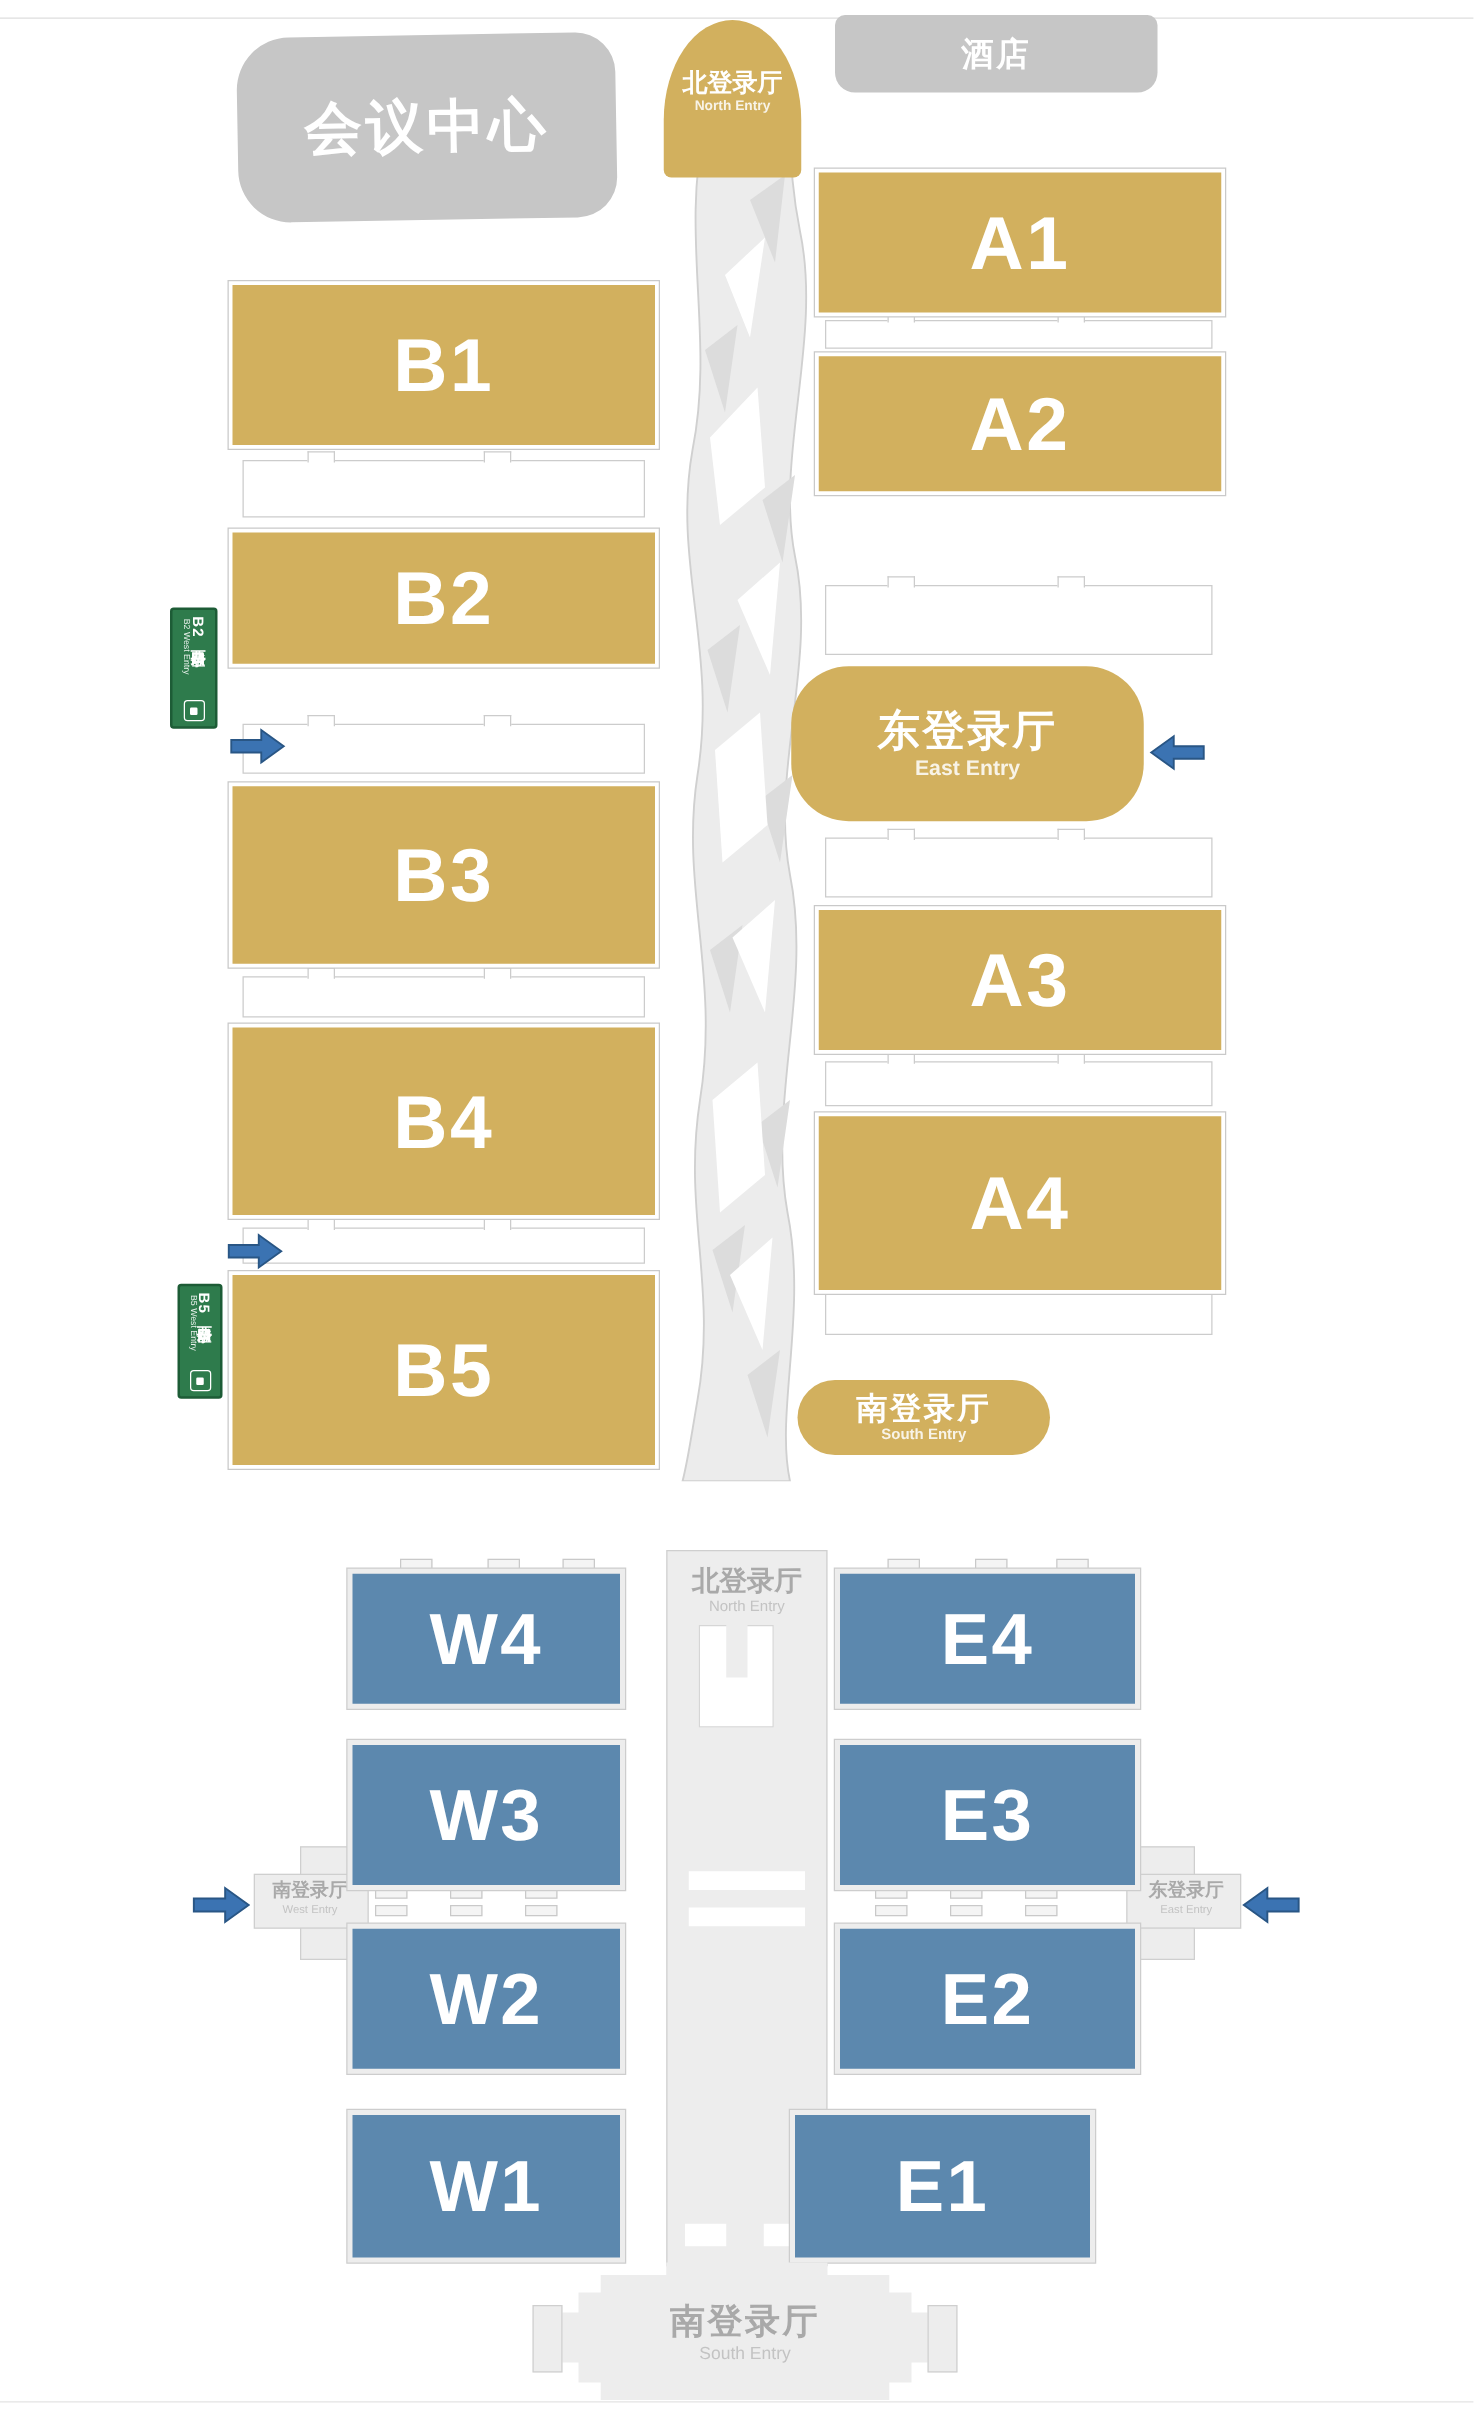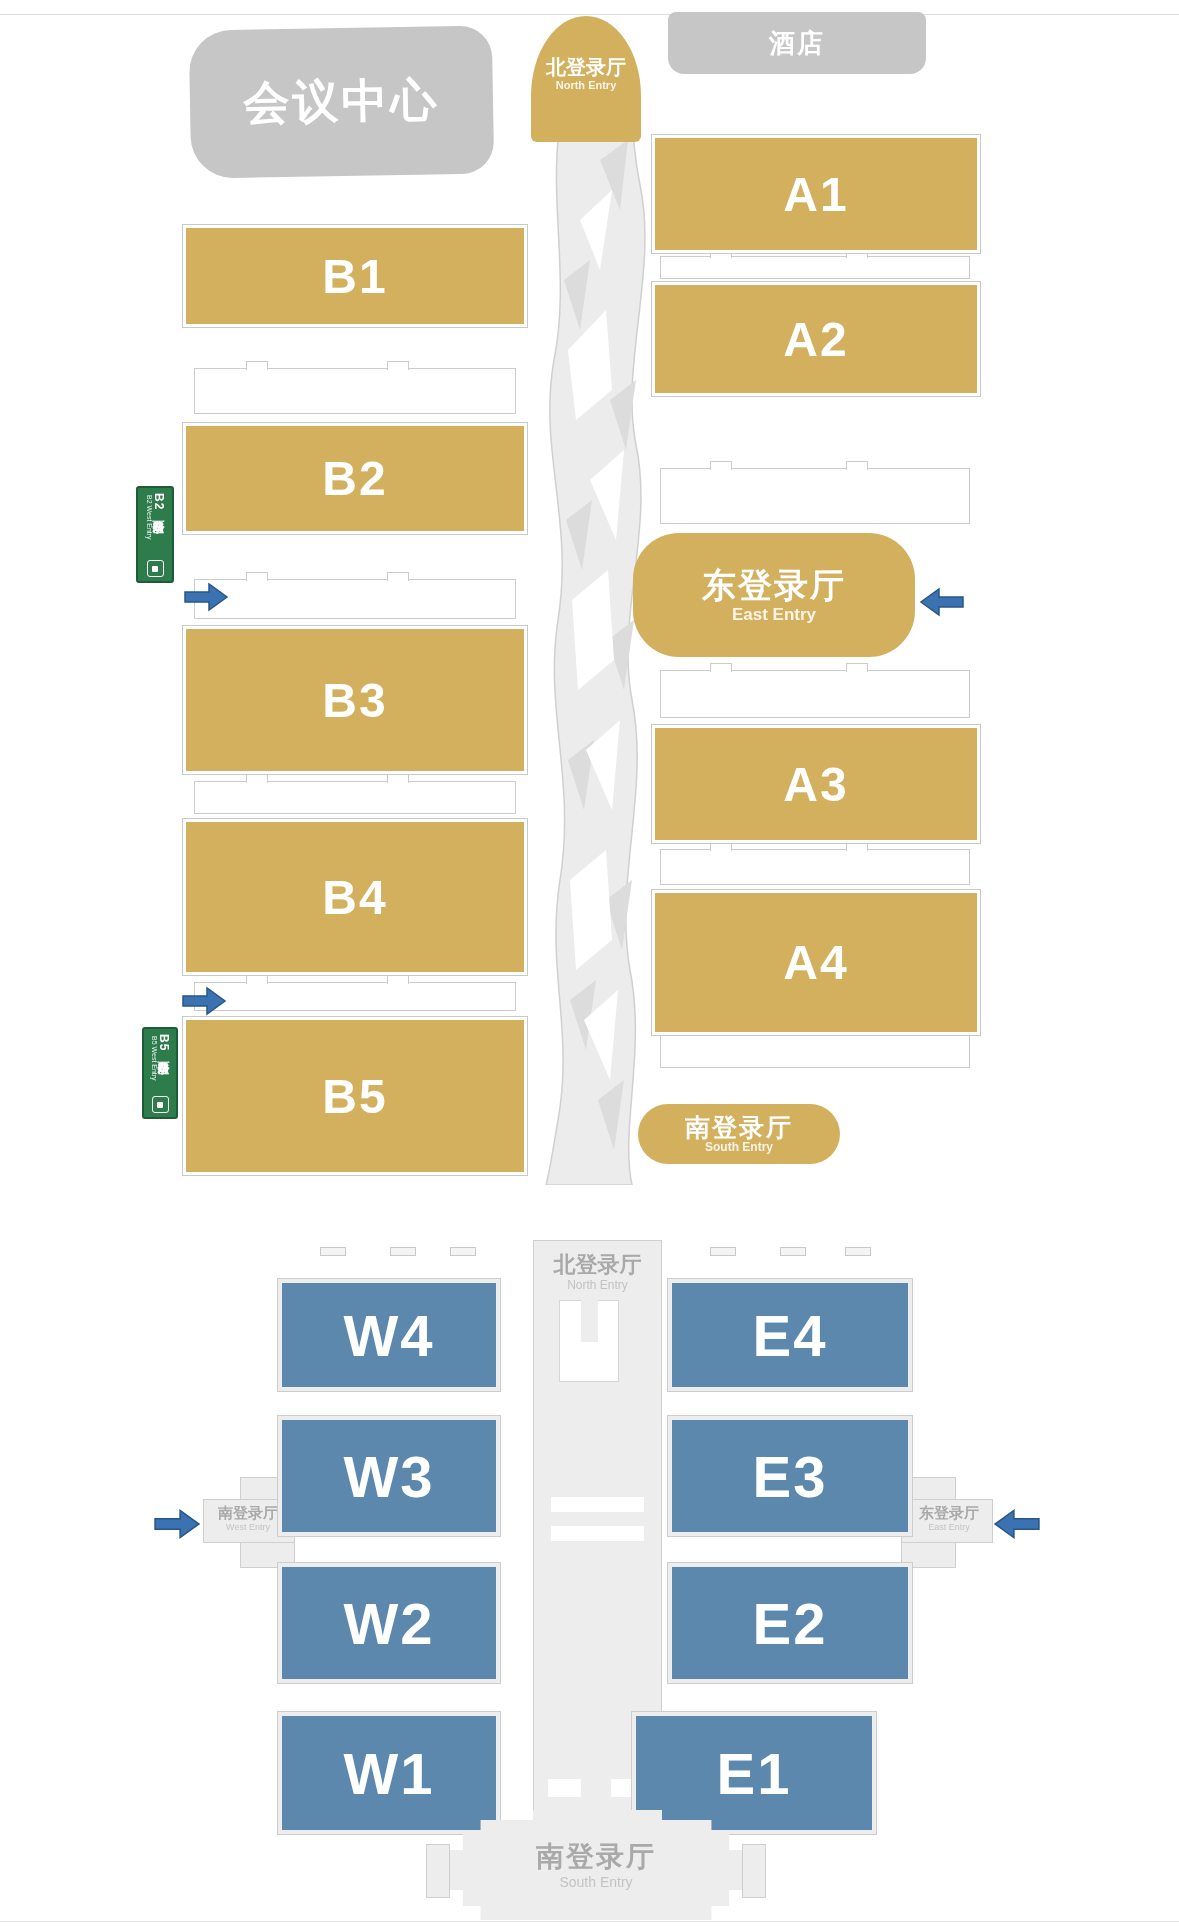--- a/index.html
+++ b/index.html
@@ -2,24 +2,24 @@
 <html style="--hall_gold: #d2b05e; --hall_blue: #5c88ae; --structure_gray: #c6c6c6; --corridor_gray: #ededed; --entry_green: #2e7b4c; --entry_green_border: #1d5c36; --arrow_blue: #3b73b2; --arrow_blue_border: #295685; --muted_text: #b2b2b2;"><head>
 <meta charset="utf-8">
 <style>
   html,body{margin:0;padding:0;background:#fff;}
   body{font-family:"Liberation Sans","DejaVu Sans",sans-serif;}
   .stage{position:relative;width:1179px;height:1932px;background:#fff;overflow:hidden;}
   .hairline{position:absolute;background:#dedede;}
   
   .hall{position:absolute;display:flex;align-items:center;justify-content:center;
         color:#fff;font-weight:bold;letter-spacing:2px;}
-  .hall.gold{background:var(--hall_gold,#d2b05e);font-size:48px;
+  .hall.gold{background:var(--hall_gold,#d2b05e);font-size:60px;
         box-shadow:0 0 0 3px #fff,0 0 0 4px #c9c9c9;}
   .hall.blue{background:var(--hall_blue,#5c88ae);font-size:58px;
-        box-shadow:0 0 0 4px #ededed,0 0 0 5px #cdcdcd;margin-top:24px;}
+        box-shadow:0 0 0 4px #ededed,0 0 0 5px #cdcdcd;}
   
   .gray-box{position:absolute;background:var(--structure_gray,#c6c6c6);color:#fff;font-weight:bold;
         display:flex;align-items:center;justify-content:center;}
   
   .pill{position:absolute;background:var(--hall_gold,#d2b05e);color:#fff;text-align:center;
         display:flex;flex-direction:column;align-items:center;justify-content:center;line-height:1.15;}
   .pill .zh{font-weight:bold;}
   .pill .en{color:rgba(255,255,255,.85);font-weight:bold;}
   
   .slab{position:absolute;background:#fff;border:1px solid #cccccc;box-sizing:border-box;}
@@ -110,21 +110,21 @@
     <div class="slab" style="left:660px;top:468px;width:310px;height:56px;"></div>
     <div class="slab" style="left:660px;top:670px;width:310px;height:48px;"></div>
     <div class="slab" style="left:660px;top:849px;width:310px;height:36px;"></div>
     <div class="slab" style="left:660px;top:1012px;width:310px;height:56px;"></div>
 
     <div class="hall gold" style="left:655px;top:138px;width:322px;height:112px;">A1</div>
     <div class="hall gold" style="left:655px;top:285px;width:322px;height:108px;">A2</div>
     <div class="hall gold" style="left:655px;top:728px;width:322px;height:112px;">A3</div>
     <div class="hall gold" style="left:655px;top:893px;width:322px;height:139px;">A4</div>
 
-    <div class="hall gold" style="left:186px;top:228px;width:338px;height:96px;">B1</div>
+    <div class="hall gold" style="left:186px;top:228px;width:338px;height:128px;">B1</div>
     <div class="hall gold" style="left:186px;top:426px;width:338px;height:105px;">B2</div>
     <div class="hall gold" style="left:186px;top:629px;width:338px;height:142px;">B3</div>
     <div class="hall gold" style="left:186px;top:822px;width:338px;height:150px;">B4</div>
     <div class="hall gold" style="left:186px;top:1020px;width:338px;height:152px;">B5</div>
 
     <div class="pill" style="left:633px;top:533px;width:282px;height:124px;border-radius:46px;">
       <span class="zh" style="font-size:34px;letter-spacing:2px;">东登录厅</span>
       <span class="en" style="font-size:17px;">East Entry</span>
     </div>
 

